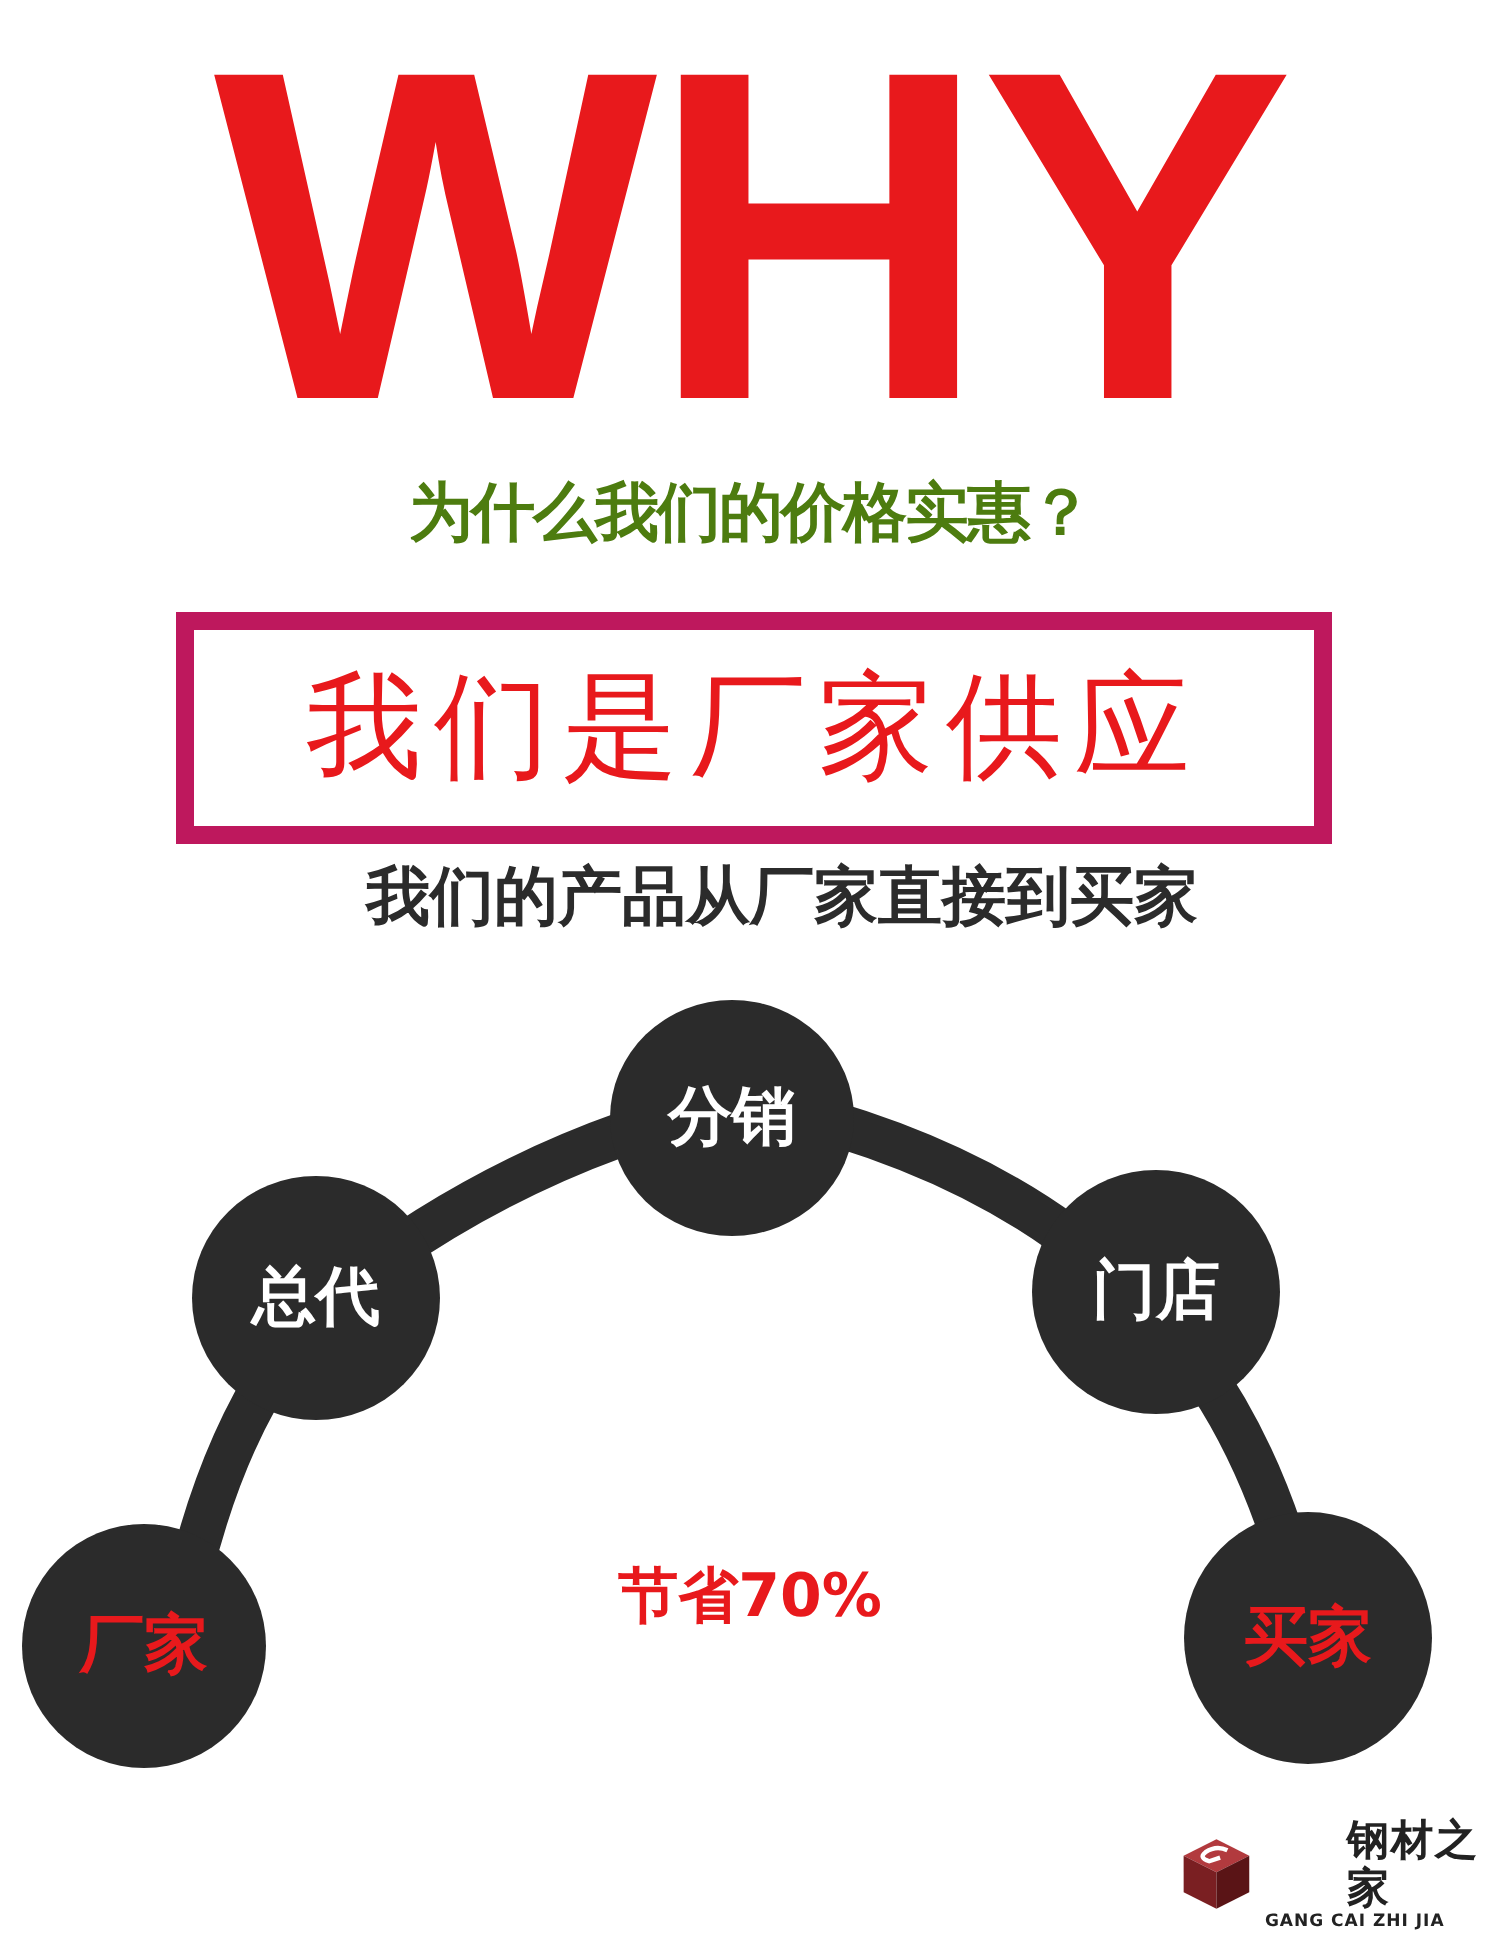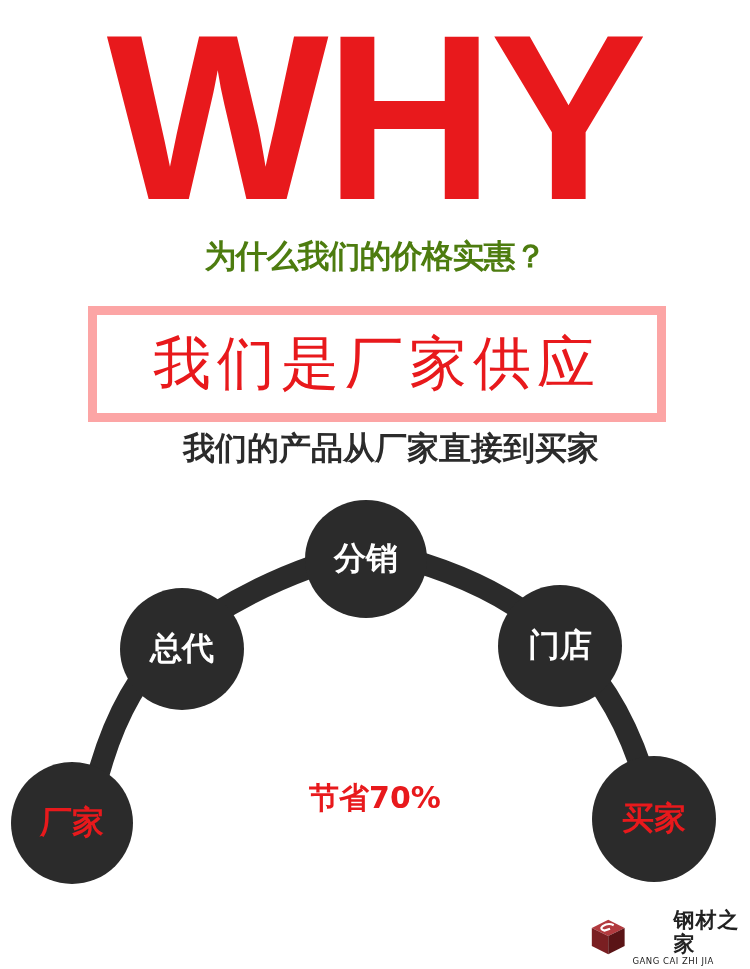--- a/index.html
+++ b/index.html
@@ -4,66 +4,66 @@
 <style>
   html, body { margin:0; padding:0; background:#ffffff; }
   body { width:750px; height:969px; position:relative; overflow:hidden;
          font-family:"DejaVu Sans", "Liberation Sans", sans-serif; }
   .abs { position:absolute; }
   .why { left:0; top:18px; width:750px; text-align:center;
          font-family:Liberation Sans, sans-serif; font-weight:bold;
          font-size:235px; line-height:200px; color:#e8191c; letter-spacing:-4px; }
   .q { left:0; top:226px; width:750px; text-align:center; font-weight:bold;
        font-size:32px; line-height:60px; color:#4d7c0f; letter-spacing:-1px; }
-  .box { left:88px; top:306px; width:560px; height:98px; border:9px solid #fca5a5;
+  .box { left:88px; top:306px; width:560px; height:98px; border:9px solid #be185d;
          display:flex; align-items:center; justify-content:center; }
   .box span { font-size:58px; color:#e8191c; letter-spacing:6px; }
   .sub { left:0; top:424px; width:750px; text-align:center; font-weight:bold;
          font-size:32px; line-height:48px; color:#2b2b2b;margin-left:16px; }
   svg.arc { position:absolute; left:0; top:0; }
   .node { position:absolute; border-radius:50%; background:#2b2b2b;
           display:flex; align-items:center; justify-content:center;
           font-weight:bold; font-size:32px; }
   .node.white { color:#ffffff; }
   .node.red { color:#e8191c; }
   .save { left:0; top:778px; width:750px; text-align:center; font-weight:bold;
           font-size:30px; color:#e8191c; }
   .slogan { left:215px; top:872px; width:320px; text-align:center; font-weight:bold;
             font-size:34px; line-height:40px; color:#e8191c; letter-spacing:-1px; }
   .logo { left:590px; top:912px; width:160px; height:50px; display:flex; align-items:center; }
   .logo .txt { margin-left:6px; }
   .logo .cn { font-weight:bold; font-size:21px; color:#222; line-height:24px; letter-spacing:1px;margin-left:41px; }
-  .logo .en { font-size:8.5px; color:#222; letter-spacing:0.5px; font-weight:normal; }
+  .logo .en { font-size:8.5px; color:#222; letter-spacing:0.5px; font-weight:bold; }
 </style>
 </head>
 <body>
 
 <div class="abs why">WHY</div>
 <div class="abs q">为什么我们的价格实惠？</div>
 
 <div class="abs box">
   <span>我们是厂家供应</span>
 </div>
 
 <div class="abs sub">我们的产品从厂家直接到买家</div>
 
 <svg class="arc" width="750" height="969">
   <path d="M 88 820 Q 110 700 170 645 Q 260 575 370 550 Q 490 575 560 640 Q 630 700 655 820" fill="none" stroke="#2b2b2b" stroke-width="22" stroke-linecap="round"></path>
 </svg>
 
 <div class="node red" style="left:11px; top:762px; width:122px; height:122px;">
   <span>厂家</span>
 </div>
-<div class="node white" style="left:120px; top:588px; width:124px; height:122px;">
+<div class="node white" style="left:96px; top:588px; width:124px; height:122px;">
   <span>总代</span>
 </div>
 <div class="node white" style="left:305px; top:500px; width:122px; height:118px;">
   <span>分销</span>
 </div>
-<div class="node white" style="left:498px; top:585px; width:124px; height:122px;">
+<div class="node white" style="left:516px; top:585px; width:124px; height:122px;">
   <span>门店</span>
 </div>
 <div class="node red" style="left:592px; top:756px; width:124px; height:126px;">
   <span>买家</span>
 </div>
 
 <div class="abs save">节省70%</div>
 
 <div class="abs slogan">
 </div>

